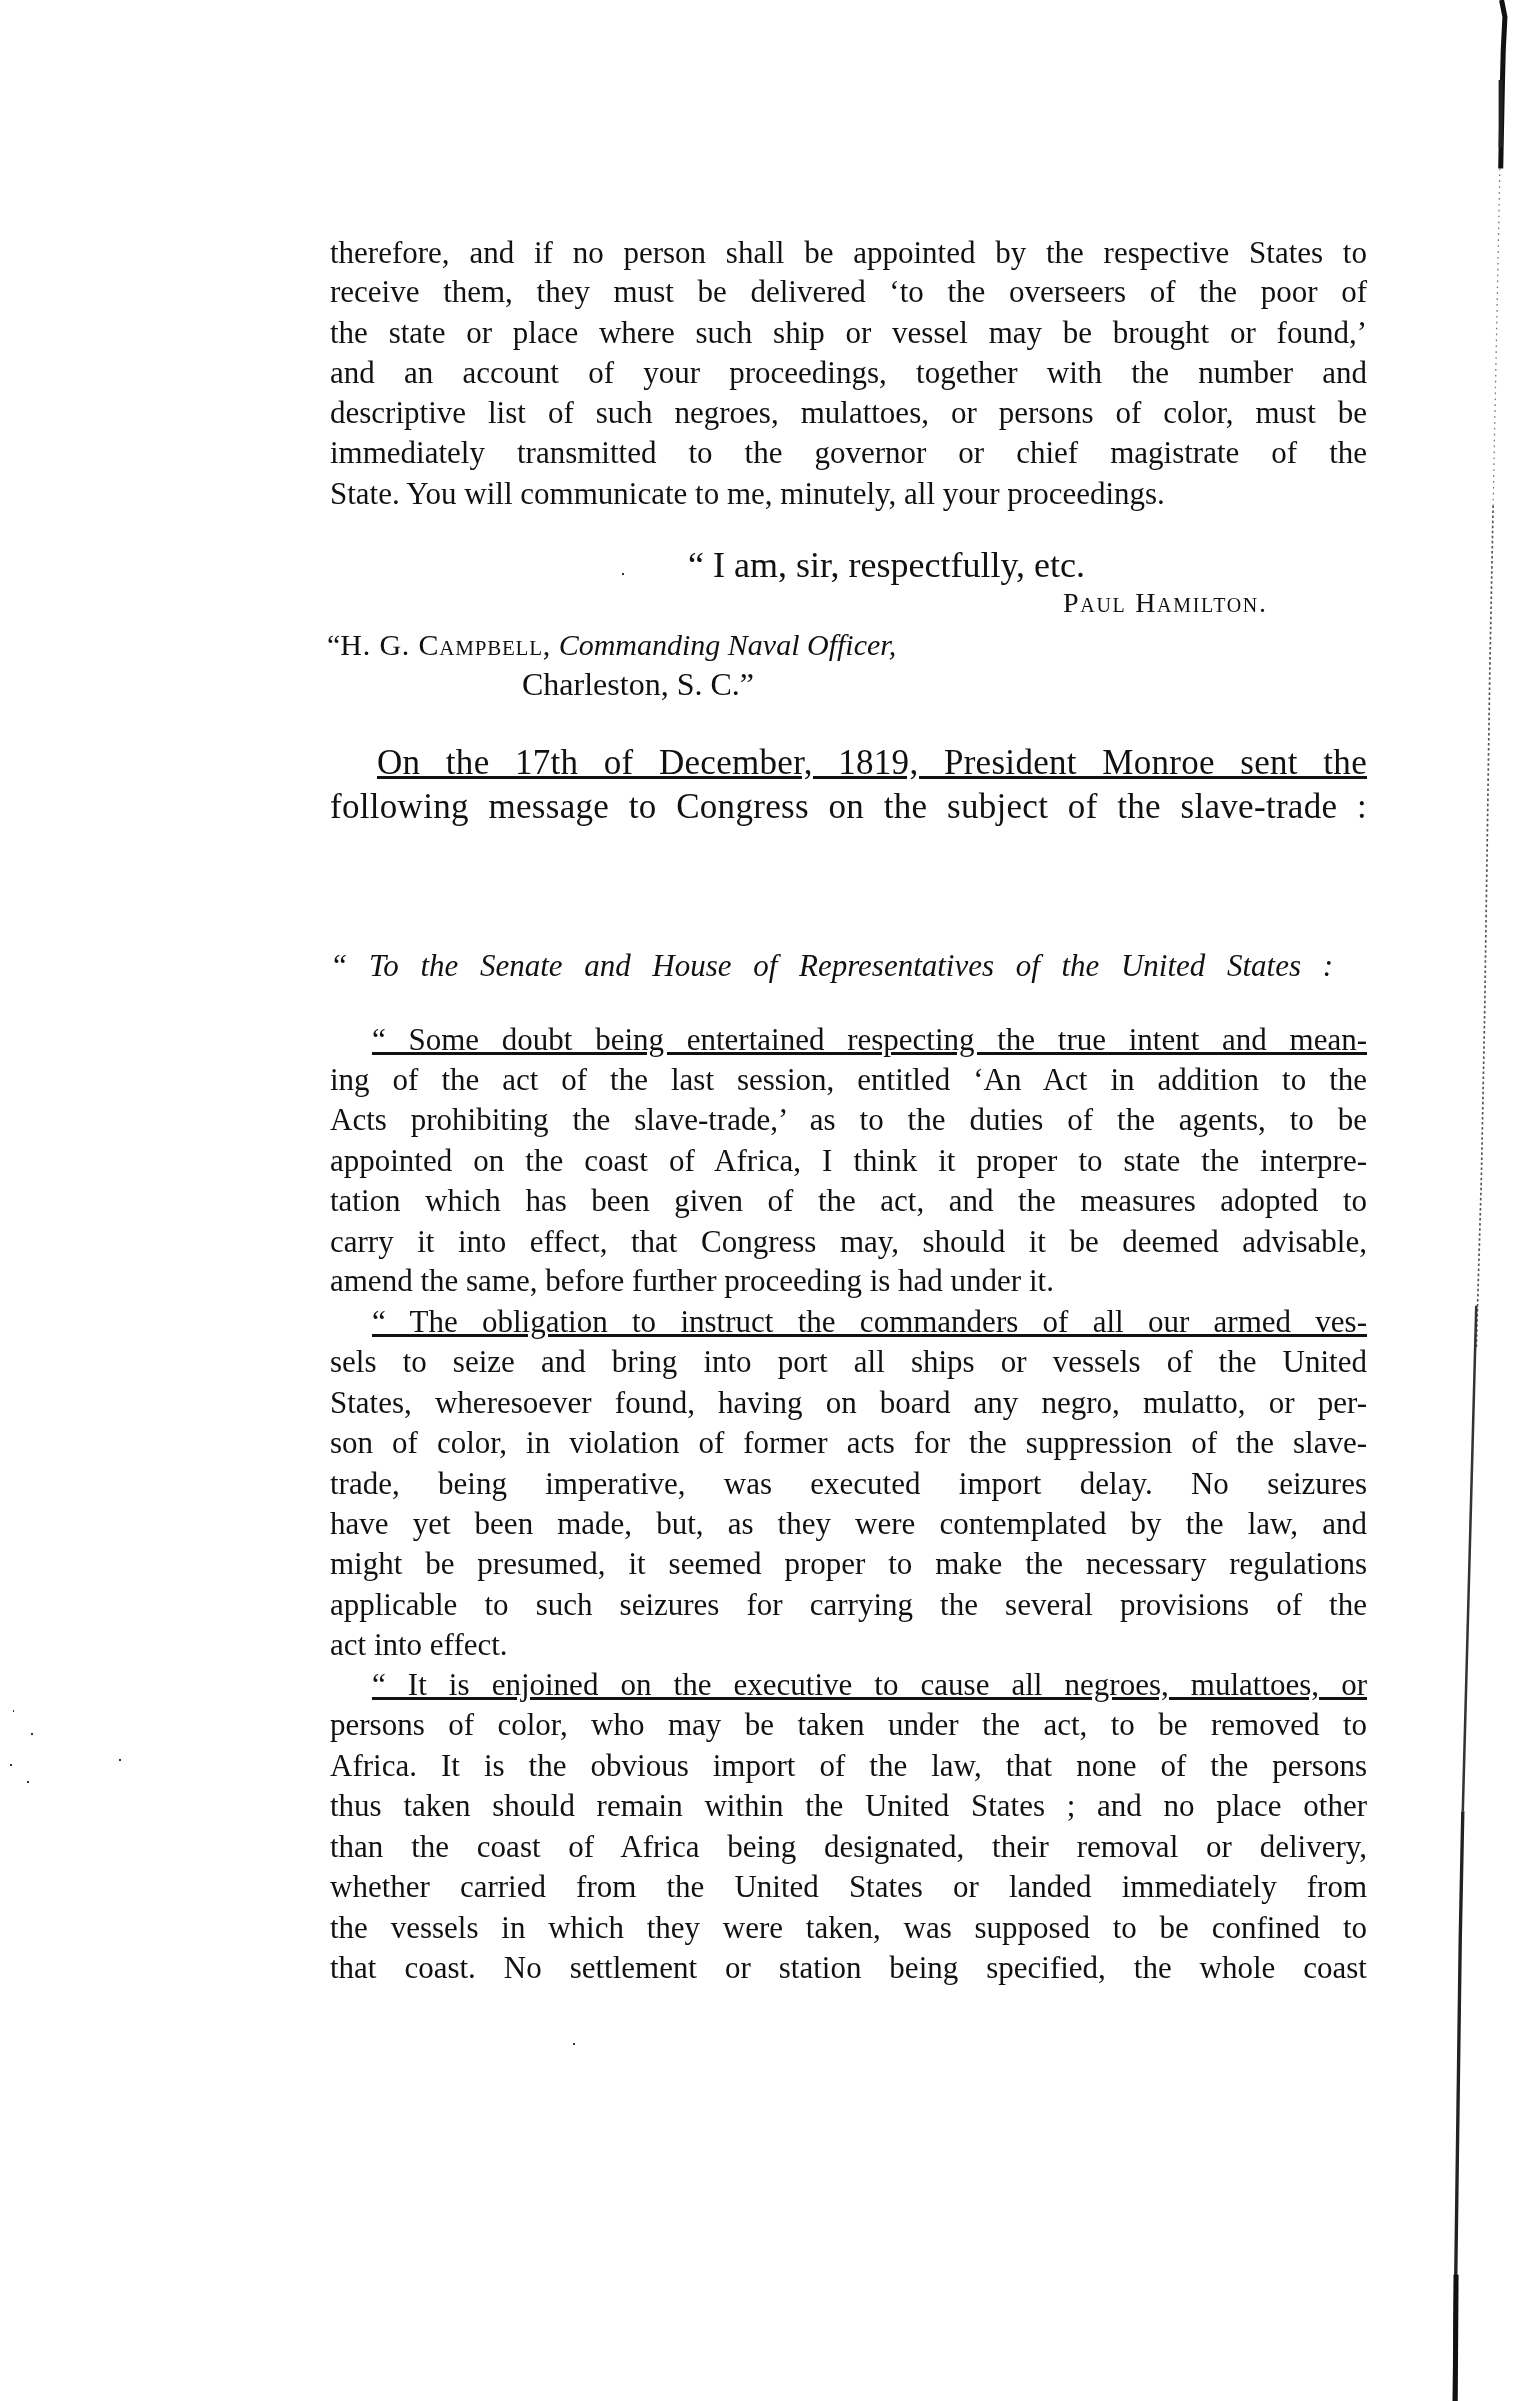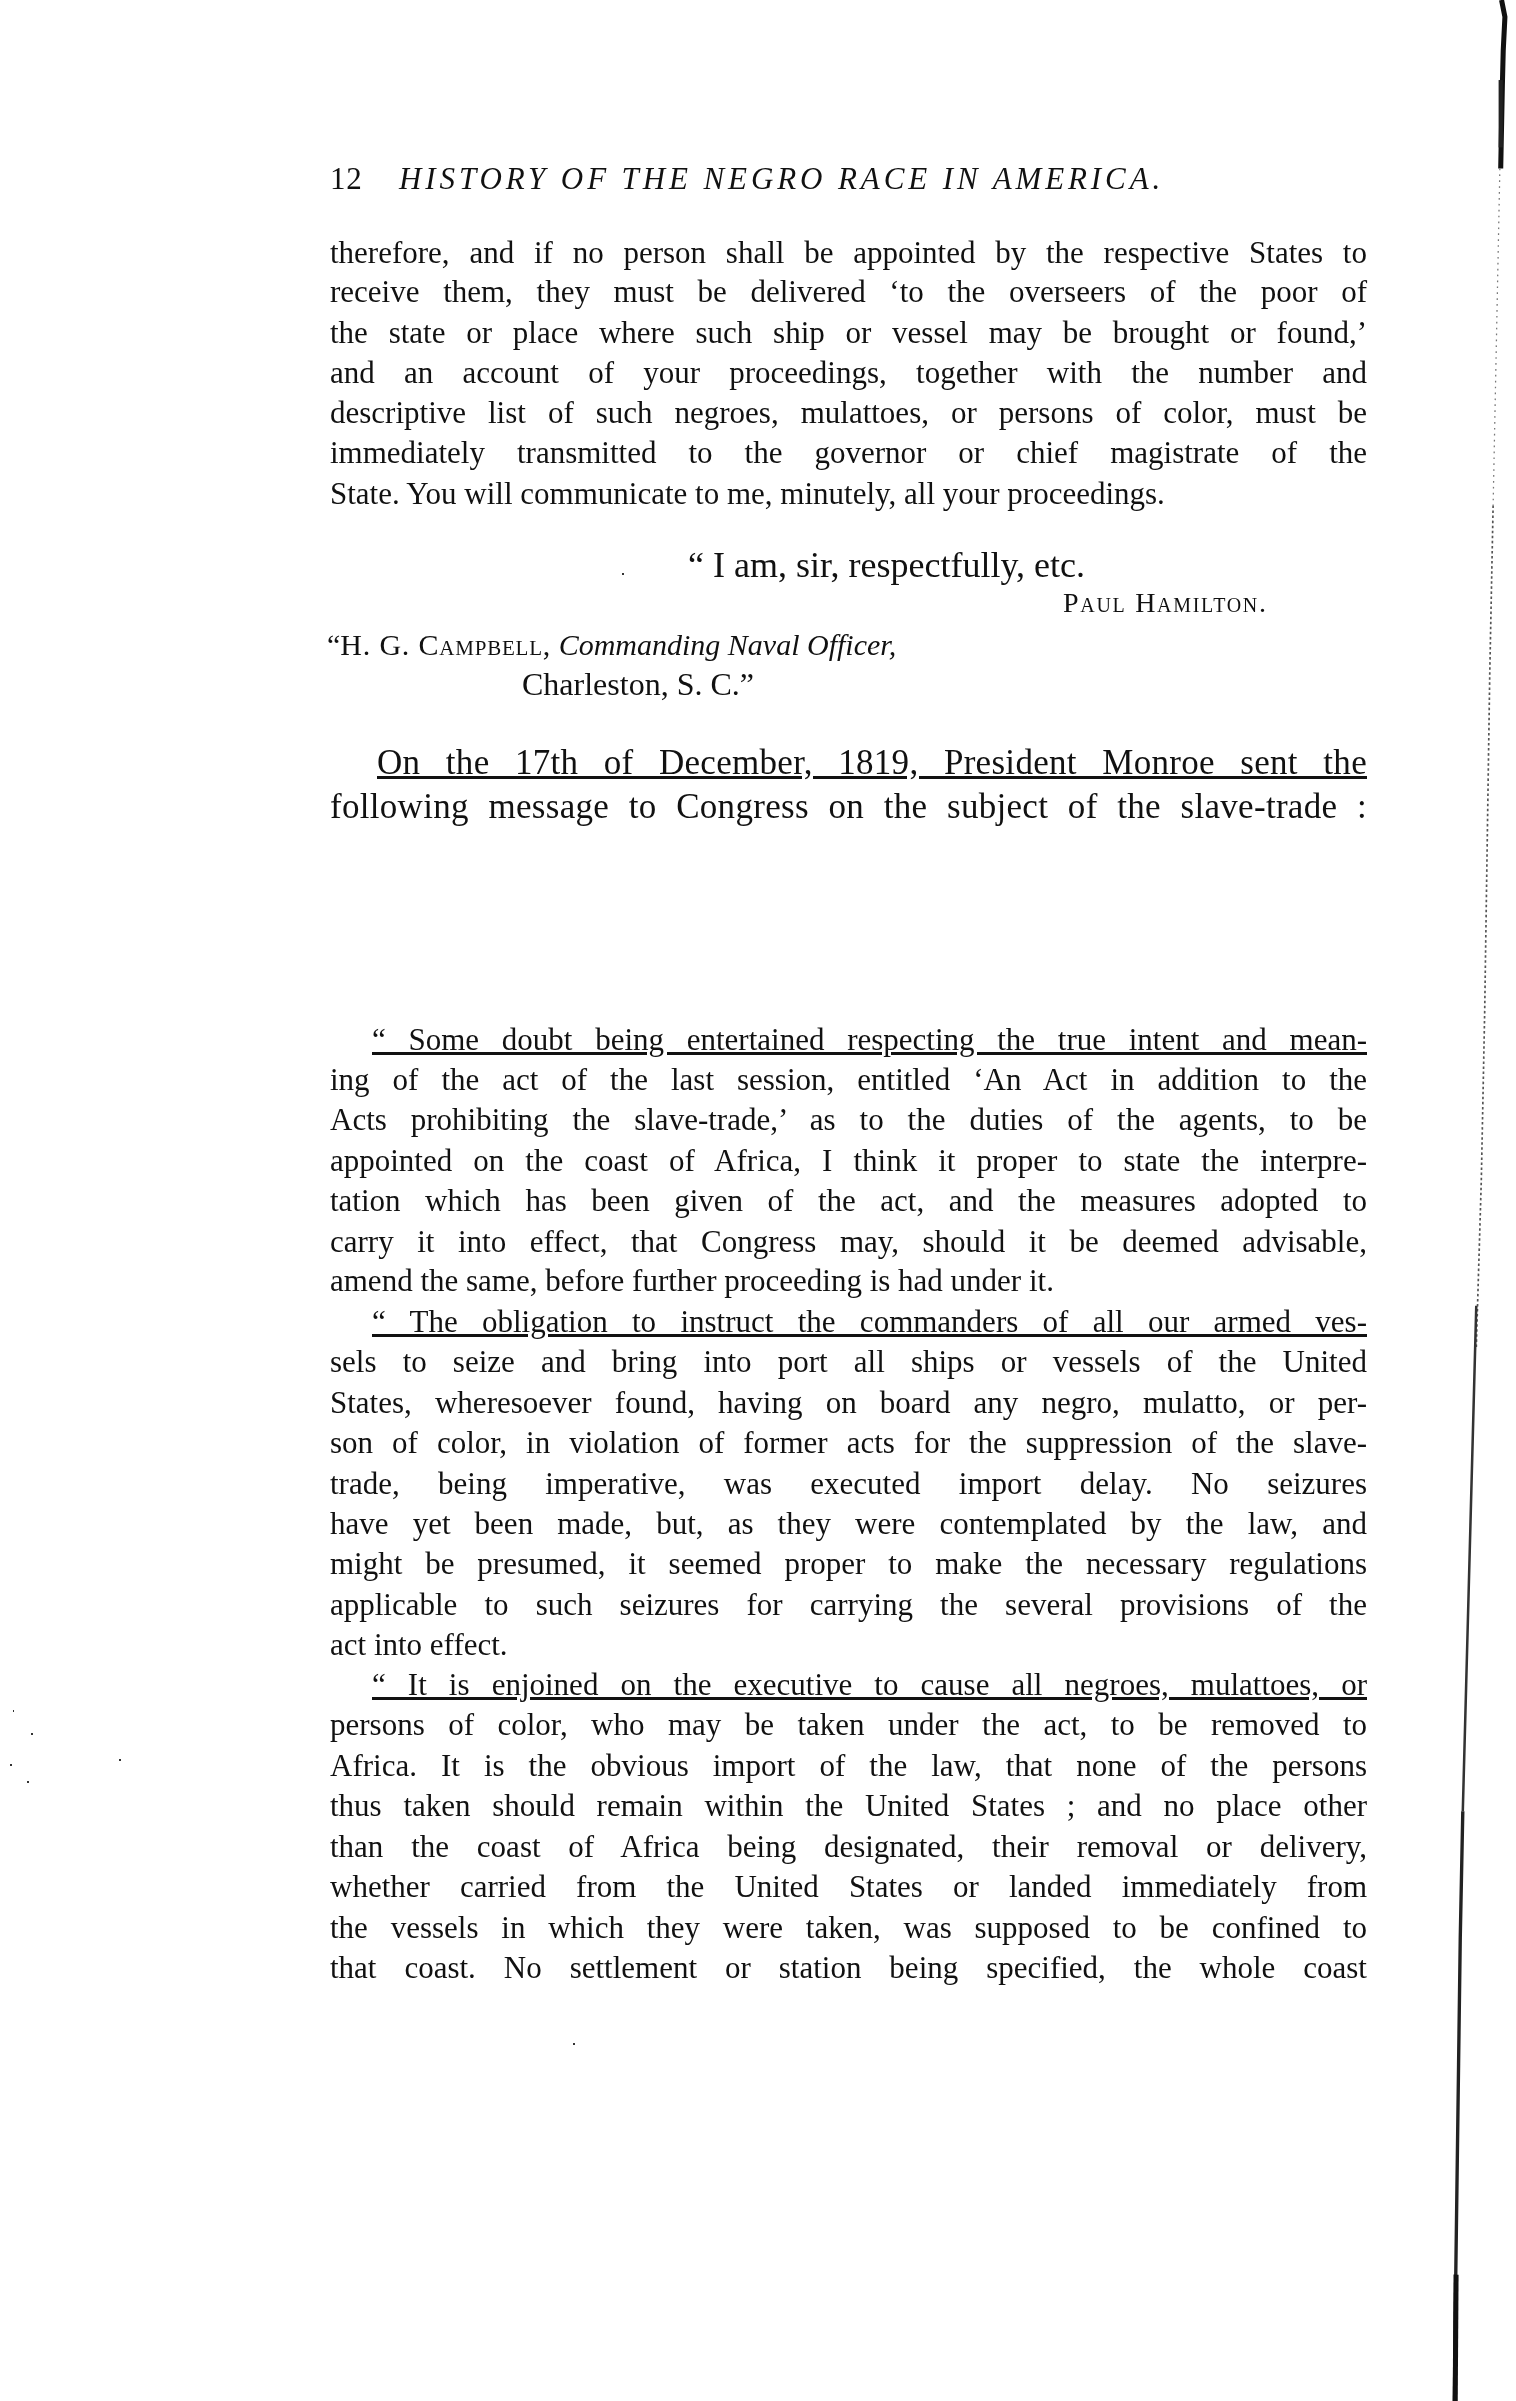--- a/index.html
+++ b/index.html
@@ -34,23 +34,20 @@
                 white-space: nowrap; text-align: justify; text-align-last: justify; }
 
   .binding { position: absolute; top: 0; width: 1517px; height: 2401px; pointer-events: none; }
   .speck { position: absolute; width: 1.7px; height: 1.7px; background: #333; }
 </style>
 </head>
 <body>
 
 <div class="page">
 
-  <div class="running-head">
-    <span class="folio">12</span><span class="head-title">HISTORY OF THE NEGRO RACE IN AMERICA.</span>
-  </div>
 
   <div id="letter-body">
       <div class="line" style="top: 233px;">therefore, and if no person shall be appointed by the respective States to</div>
       <div class="line" style="top: 272px;">receive them, they must be delivered ‘to the overseers of the poor of</div>
       <div class="line" style="top: 313px;">the state or place where such ship or vessel may be brought or found,’</div>
       <div class="line" style="top: 353px;">and an account of your proceedings, together with the number and</div>
       <div class="line" style="top: 393px;">descriptive list of such negroes, mulattoes, or persons of color, must be</div>
       <div class="line" style="top: 433px;">immediately transmitted to the governor or chief magistrate of the</div>
       <div class="line last" style="top: 474px;">State. You will communicate to me, minutely, all your proceedings.</div>
     </div>
@@ -62,20 +59,21 @@
     <span>“</span><span class="sc">H. G. Campbell,</span> <span class="it">Commanding Naval Officer,</span>
   </div>
   <div class="addr2" style="top:665px;">Charleston, S. C.”</div>
 
   <div id="intro">
       <div class="line big indent" style="top: 741px;">On the 17th of December, 1819, President Monroe sent the</div>
       <div class="line big" style="top: 785px;">following message to Congress on the subject of the slave-trade :</div>
     </div>
 
 
+  <div class="salutation" style="top:945px;">“ To the Senate and House of Representatives of the United States :</div>
 
   <div id="message">
       <div class="line indent" style="top: 1020px;">“ Some doubt being entertained respecting the true intent and mean-</div>
       <div class="line" style="top: 1060px;">ing of the act of the last session, entitled ‘An Act in addition to the</div>
       <div class="line" style="top: 1100px;">Acts prohibiting the slave-trade,’ as to the duties of the agents, to be</div>
       <div class="line" style="top: 1141px;">appointed on the coast of Africa, I think it proper to state the interpre-</div>
       <div class="line" style="top: 1181px;">tation which has been given of the act, and the measures adopted to</div>
       <div class="line" style="top: 1222px;">carry it into effect, that Congress may, should it be deemed advisable,</div>
       <div class="line last" style="top: 1261px;">amend the same, before further proceeding is had under it.</div>
       <div class="line indent" style="top: 1302px;">“ The obligation to instruct the commanders of all our armed ves-</div>

